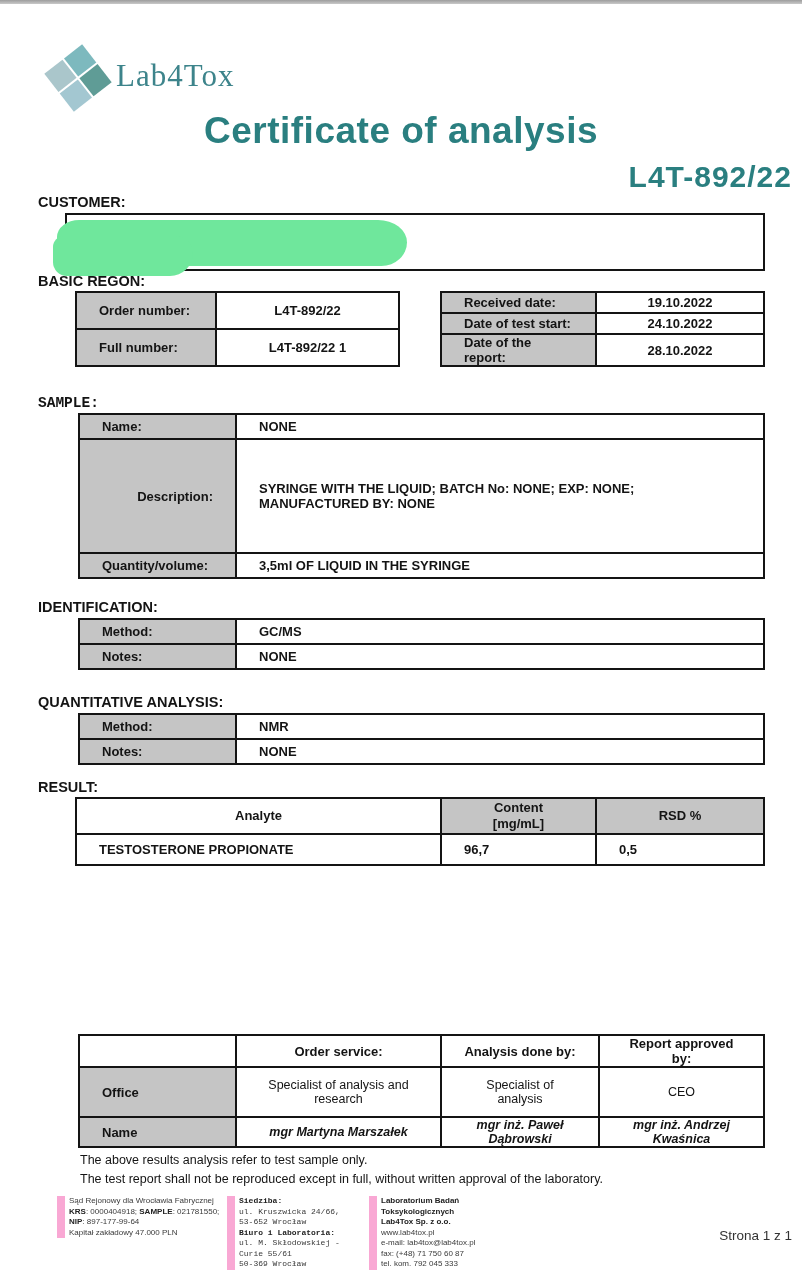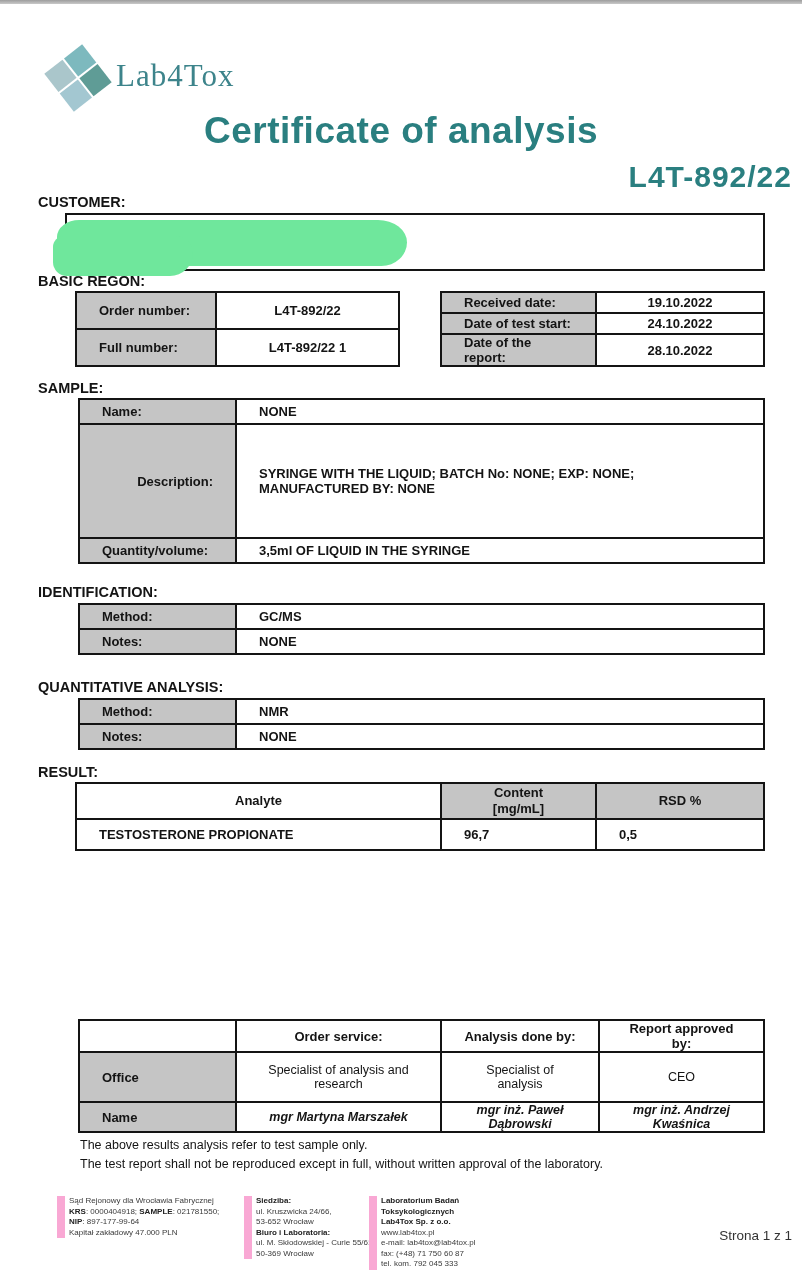--- a/index.html
+++ b/index.html
@@ -63,21 +63,21 @@
   .sig-tbl .nrow td { height:26px;margin-left:24px; }
   .sig-tbl .nrow .val { font-style:italic; font-size:12.5px; }
 
   .disclaimer { margin-left:80px; font-size:12.5px; margin-top:5px; }
 
   
   .footer-col { position:absolute; border-left:8px solid #f9a8d4; padding-left:4px;
                 font-size:8px; line-height:1.32; color:#3a3a3a; }
   .footer-col b { color:#222; }
   .fc1 { left:57px;  top:1196px; width:165px; }
-  .fc2 { left:244px; top:1196px; width:138px; }
+  .fc2 { left:227px; top:1196px; width:138px;font-family:Liberation Mono, monospace; }
   .fc3 { left:369px; top:1196px; width:150px; }
   .page-num { position:absolute; right:10px; top:1228px; font-size:13.5px; color:#333; }
 </style>
 </head>
 <body>
 
 <div class="scan-edge"></div>
 
 <div class="header">
   <div class="logo">
@@ -134,21 +134,21 @@
       <td class="ctr">24.10.2022</td>
     </tr>
     <tr>
       <td class="lbl">Date of the report:</td>
       <td class="ctr">28.10.2022</td>
     </tr>
   </tbody>
     </table>
 </div>
 
-<div class="section-label" style="margin-top:13px;">SAMPLE:</div>
+<div class="section-label" style="margin-top:28px;font-family:Liberation Mono, monospace;">SAMPLE:</div>
 <table class="tbl sample-tbl" style="width:687px;">
   <colgroup>
       <col style="width:157px;">
       <col>
     </colgroup>
   <tbody>
       <tr>
     <td class="lbl" style="height:25px;">Name:</td>
     <td>NONE</td>
   </tr>

